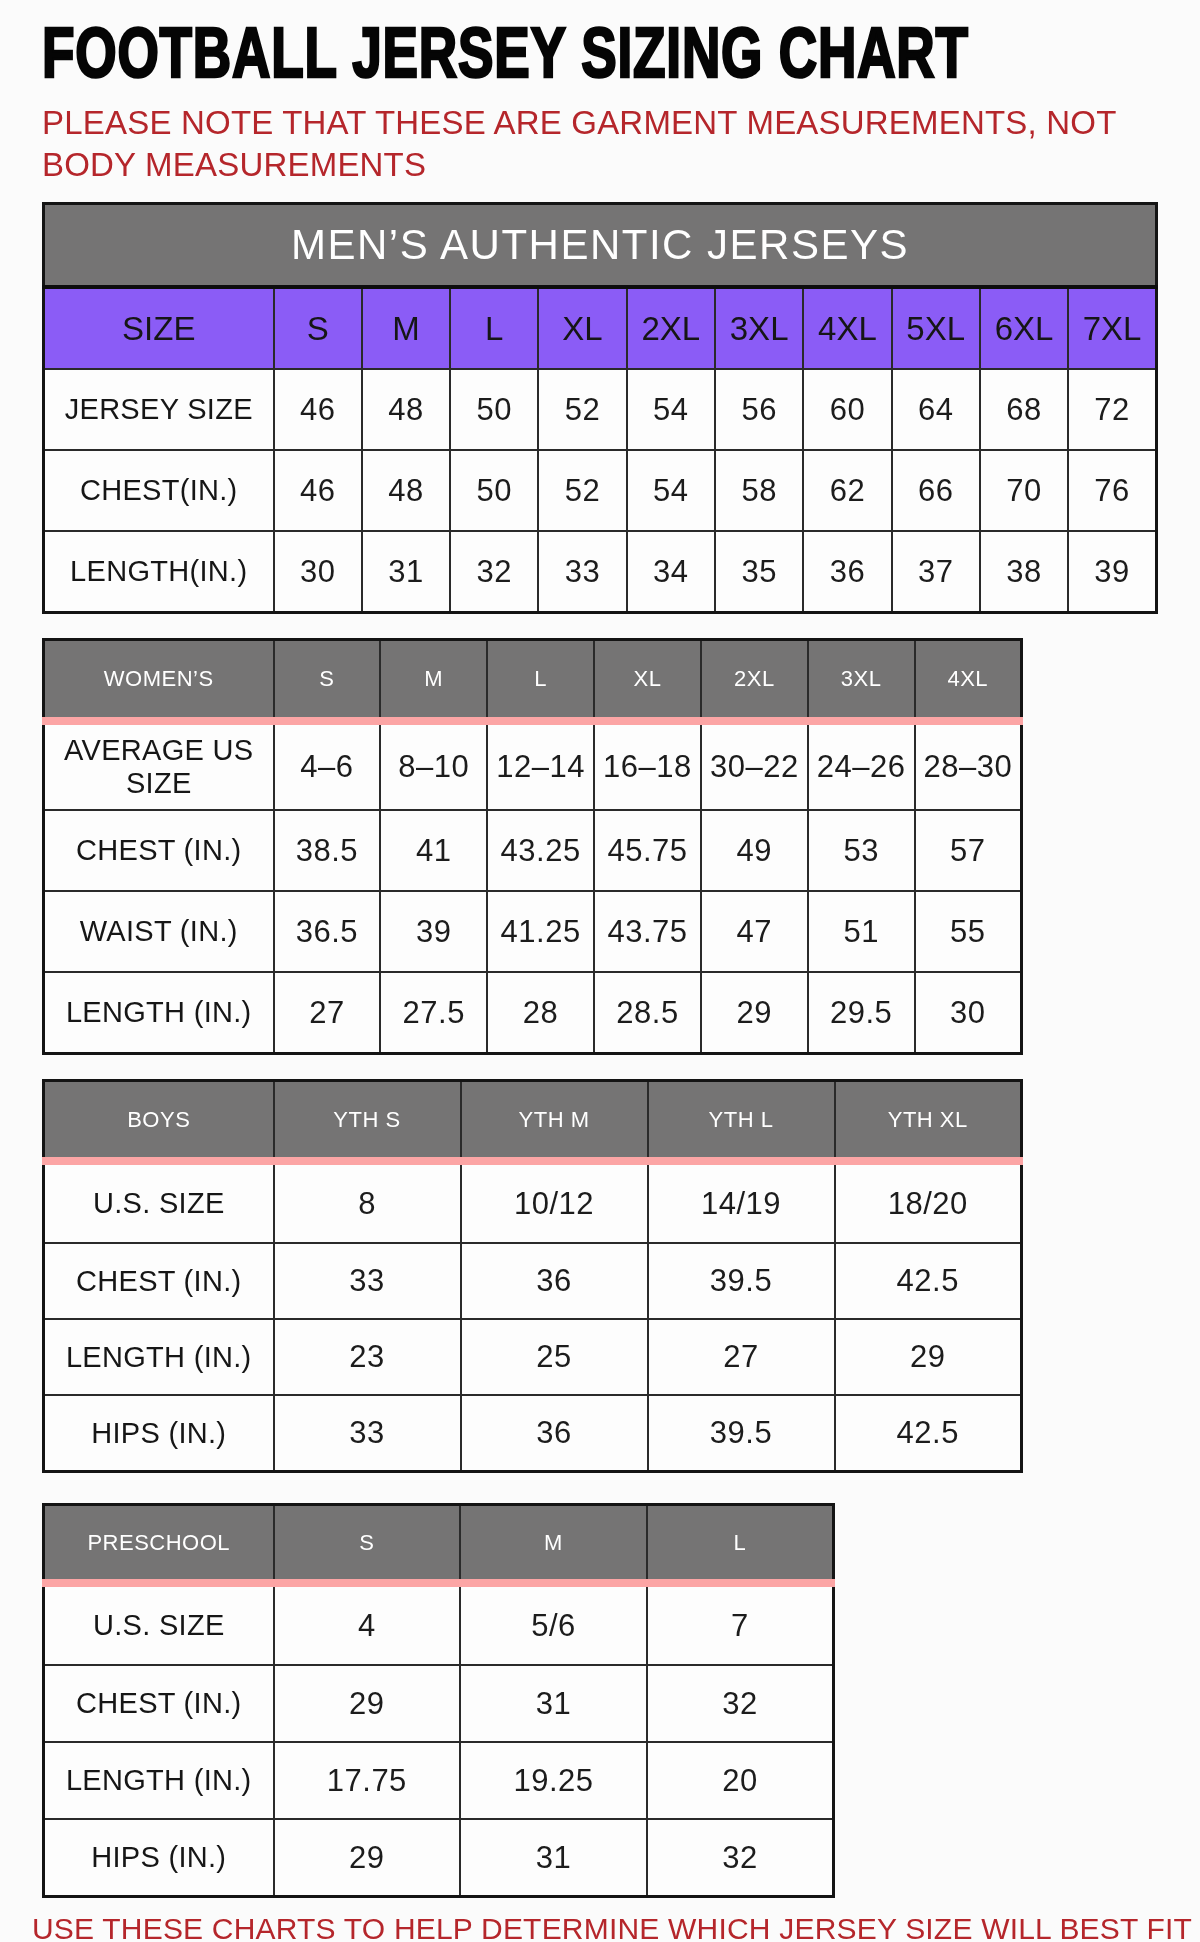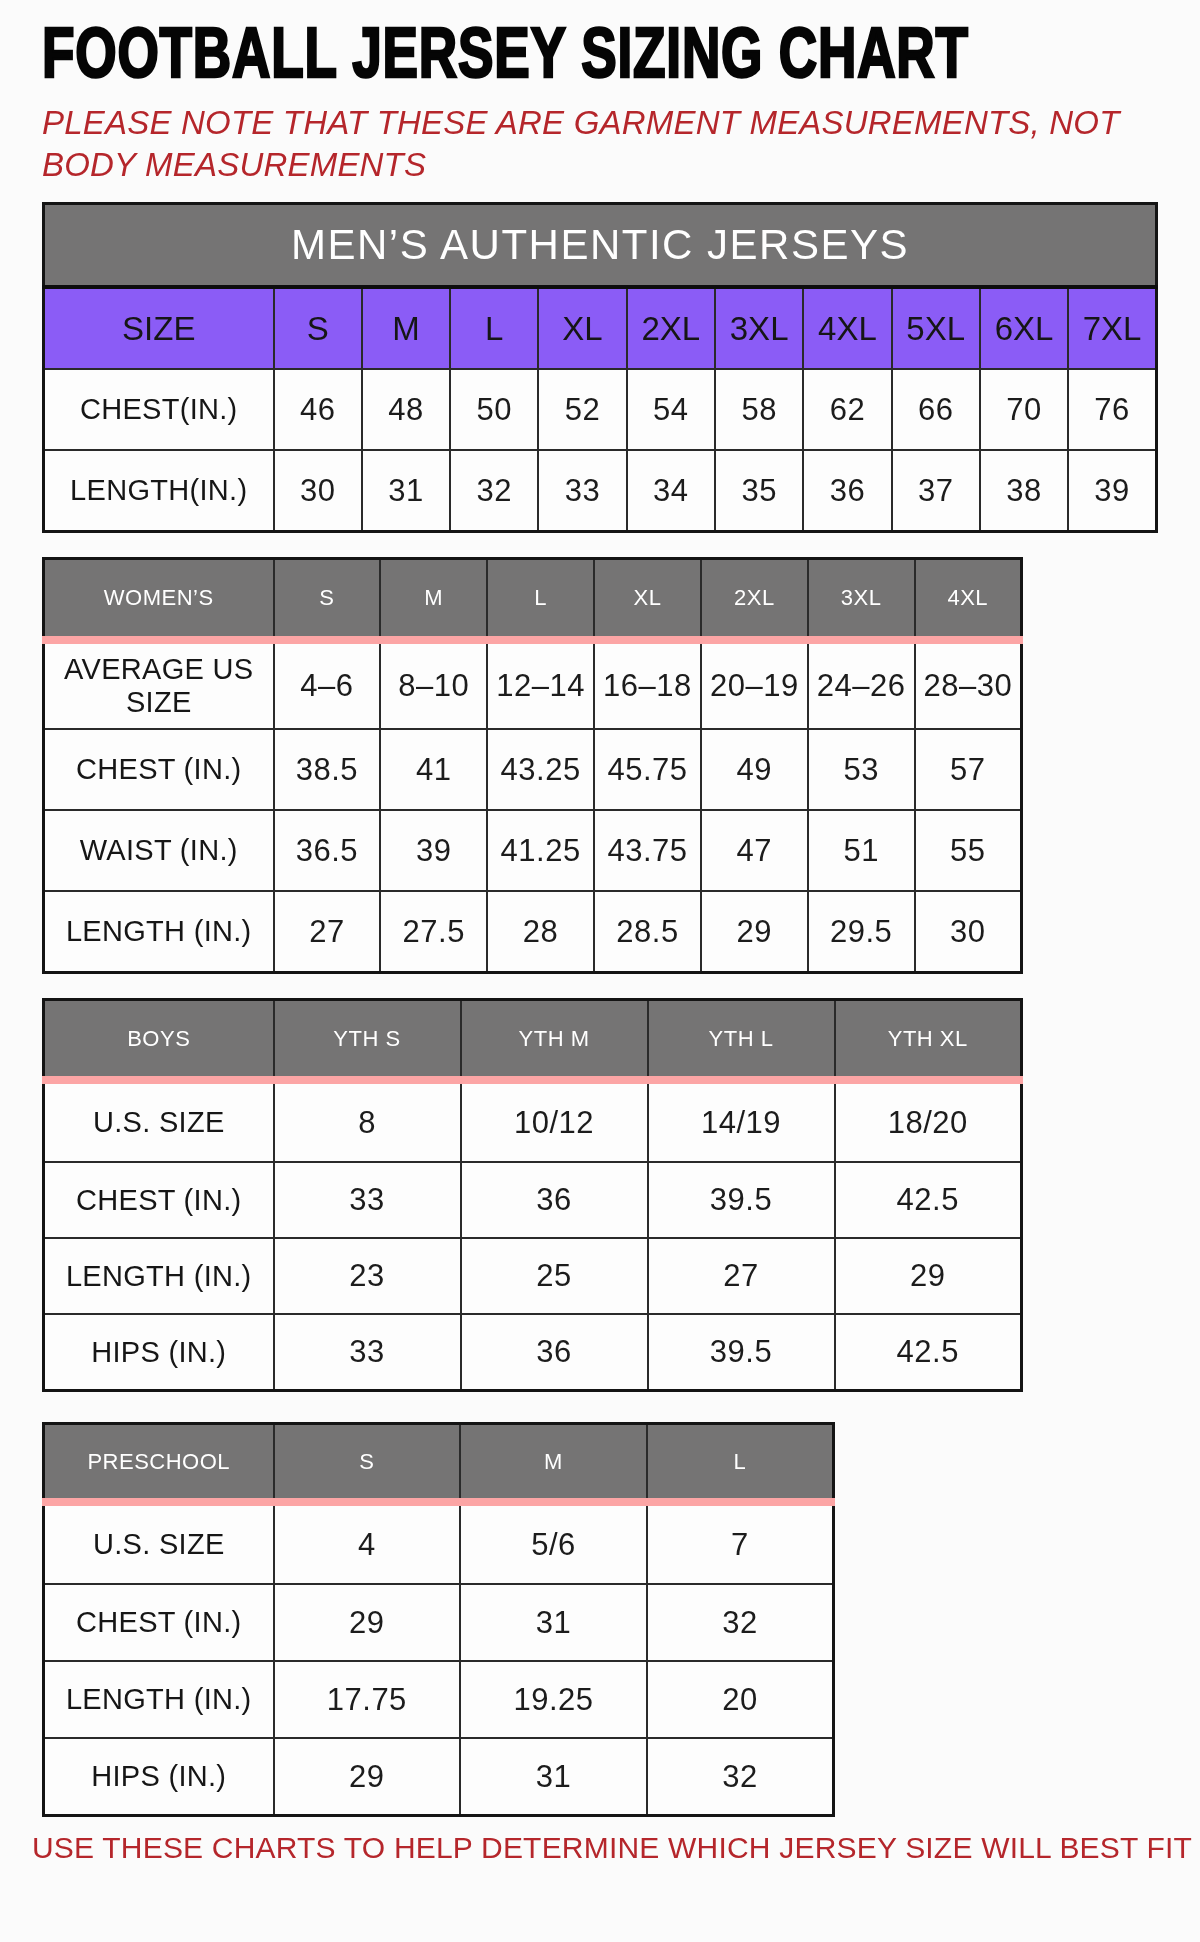--- a/index.html
+++ b/index.html
@@ -19,21 +19,20 @@
     -webkit-text-stroke:2.6px #050505;
     letter-spacing:1px;white-space:nowrap;
     transform:scaleX(0.76);transform-origin:left center;
     width:max-content;
   }
   .note{
     margin:14px 0 16px 42px;width:1090px;
     font-size:33px;line-height:1.27;
     color:var(--red,#b5262b);
     letter-spacing:0.2px;
-    font-style:italic;
   }
 
   table{
     margin-left:42px;border-collapse:collapse;table-layout:fixed;
     background:#fdfdfd;border:3px solid #141414;
   }
   col.label-col{width:230px;}
   th,td{
     border:2px solid #2a2a2a;
     text-align:center;vertical-align:middle;
@@ -113,20 +112,33 @@
             <th>L</th>
             <th>XL</th>
             <th>2XL</th>
             <th>3XL</th>
             <th>4XL</th>
             <th>5XL</th>
             <th>6XL</th>
             <th>7XL</th>
           </tr>
           <tr>
+            <th class="row-label">JERSEY SIZE</th>
+            <td>46</td>
+            <td>48</td>
+            <td>50</td>
+            <td>52</td>
+            <td>54</td>
+            <td>56</td>
+            <td>60</td>
+            <td>64</td>
+            <td>68</td>
+            <td>72</td>
+          </tr>
+          <tr>
             <th class="row-label">CHEST(IN.)</th>
             <td>46</td>
             <td>48</td>
             <td>50</td>
             <td>52</td>
             <td>54</td>
             <td>58</td>
             <td>62</td>
             <td>66</td>
             <td>70</td>
@@ -168,21 +180,21 @@
             <th>2XL</th>
             <th>3XL</th>
             <th>4XL</th>
           </tr>
           <tr>
             <th class="row-label">AVERAGE US SIZE</th>
             <td>4–6</td>
             <td>8–10</td>
             <td>12–14</td>
             <td>16–18</td>
-            <td>20–19</td>
+            <td>30–22</td>
             <td>24–26</td>
             <td>28–30</td>
           </tr>
           <tr>
             <th class="row-label">CHEST (IN.)</th>
             <td>38.5</td>
             <td>41</td>
             <td>43.25</td>
             <td>45.75</td>
             <td>49</td>

